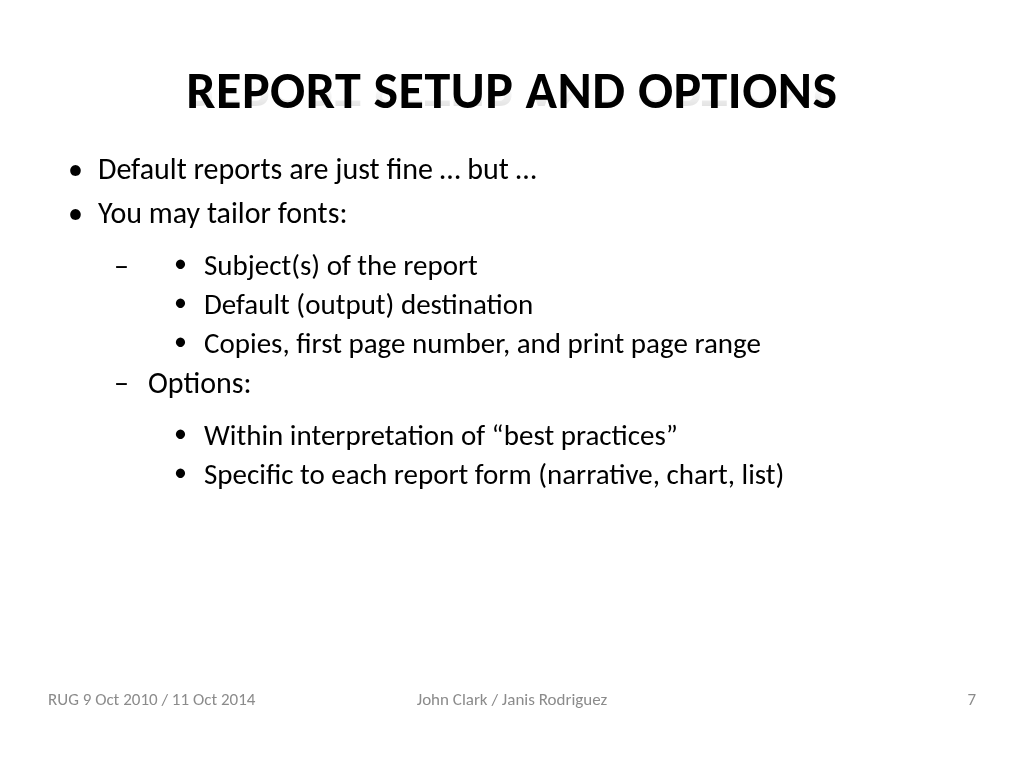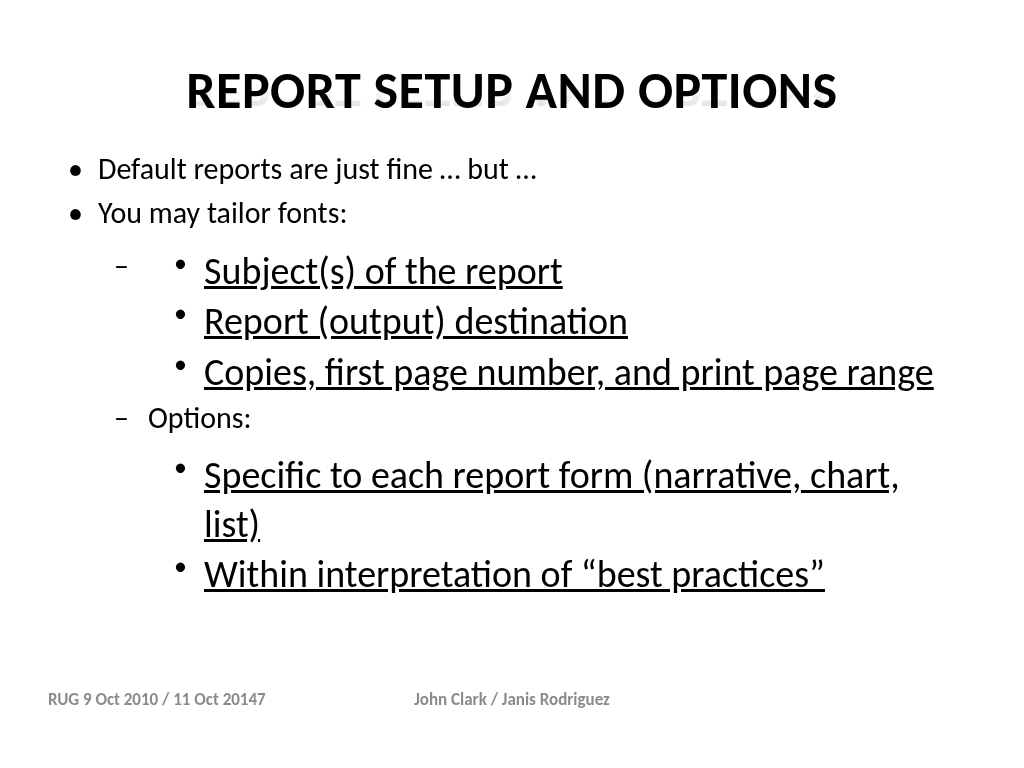--- a/index.html
+++ b/index.html
@@ -29,33 +29,32 @@
     padding: 28px 60px 0 60px;
     font-size: 30px;
     line-height: 1.28;
   }
   ul { list-style: none; }
   .lvl1 > li { position: relative; padding-left: 38px; margin-bottom: 6px; }
   .lvl1 > li::before { content: "•"; position: absolute; left: 8px; top: 0; font-size: 30px; }
   .lvl2 { margin-top: 4px; font-size: 30px; }
   .lvl2 > li { position: relative; padding-left: 42px; margin-left: 8px; margin-bottom: 2px; }
   .lvl2 > li::before { content: "–"; position: absolute; left: 8px; top: 0; font-size: 30px; }
-  .lvl3 { font-size: 38px; margin-top: 14px; text-decoration: underline; }
+  .lvl3 { font-size: 29px; margin-top: 14px; }
   .lvl3 > li { position: relative; padding-left: 36px; margin-left: 20px; margin-bottom: 2px; }
   .lvl3 > li::before { content: "•"; position: absolute; left: 6px; top: 0; font-size: 26px; }
   .footer {
     position: absolute;
     left: 0; right: 0; bottom: 18px;
     display: flex;
-    justify-content: flex-start;
+    justify-content: space-between;
     align-items: center;
     padding: 0 48px;
     font-size: 17px;
     color: #8b8b8b;
-    font-weight: bold;
   }
   .footer .center { position: absolute; left: 0; right: 0; text-align: center; pointer-events: none; }
 </style>
 </head>
 <body>
 
 <div class="slide">
 
   <div class="title-wrap">
     <div class="title">
@@ -68,29 +67,29 @@
     <ul class="lvl1">
       <li>
         <span>Default reports are just fine … but …</span>
       </li>
       <li>
         <span>You may tailor fonts:</span>
         <ul class="lvl2">
           <li>
             <ul class="lvl3">
               <li><span>Subject(s) of the report</span></li>
-              <li><span>Report (output) destination</span></li>
+              <li><span>Default (output) destination</span></li>
               <li><span>Copies, first page number, and print page range</span></li>
             </ul>
           </li>
           <li>
             <span>Options:</span>
             <ul class="lvl3">
+              <li><span>Within interpretation of “best practices”</span></li>
               <li><span>Specific to each report form (narrative, chart, list)</span></li>
-              <li><span>Within interpretation of “best practices”</span></li>
             </ul>
           </li>
         </ul>
       </li>
     </ul>
   </div>
 
   <div class="footer">
     <span>RUG 9 Oct 2010 / 11 Oct 2014</span>
     <span class="center">John Clark / Janis Rodriguez</span>

